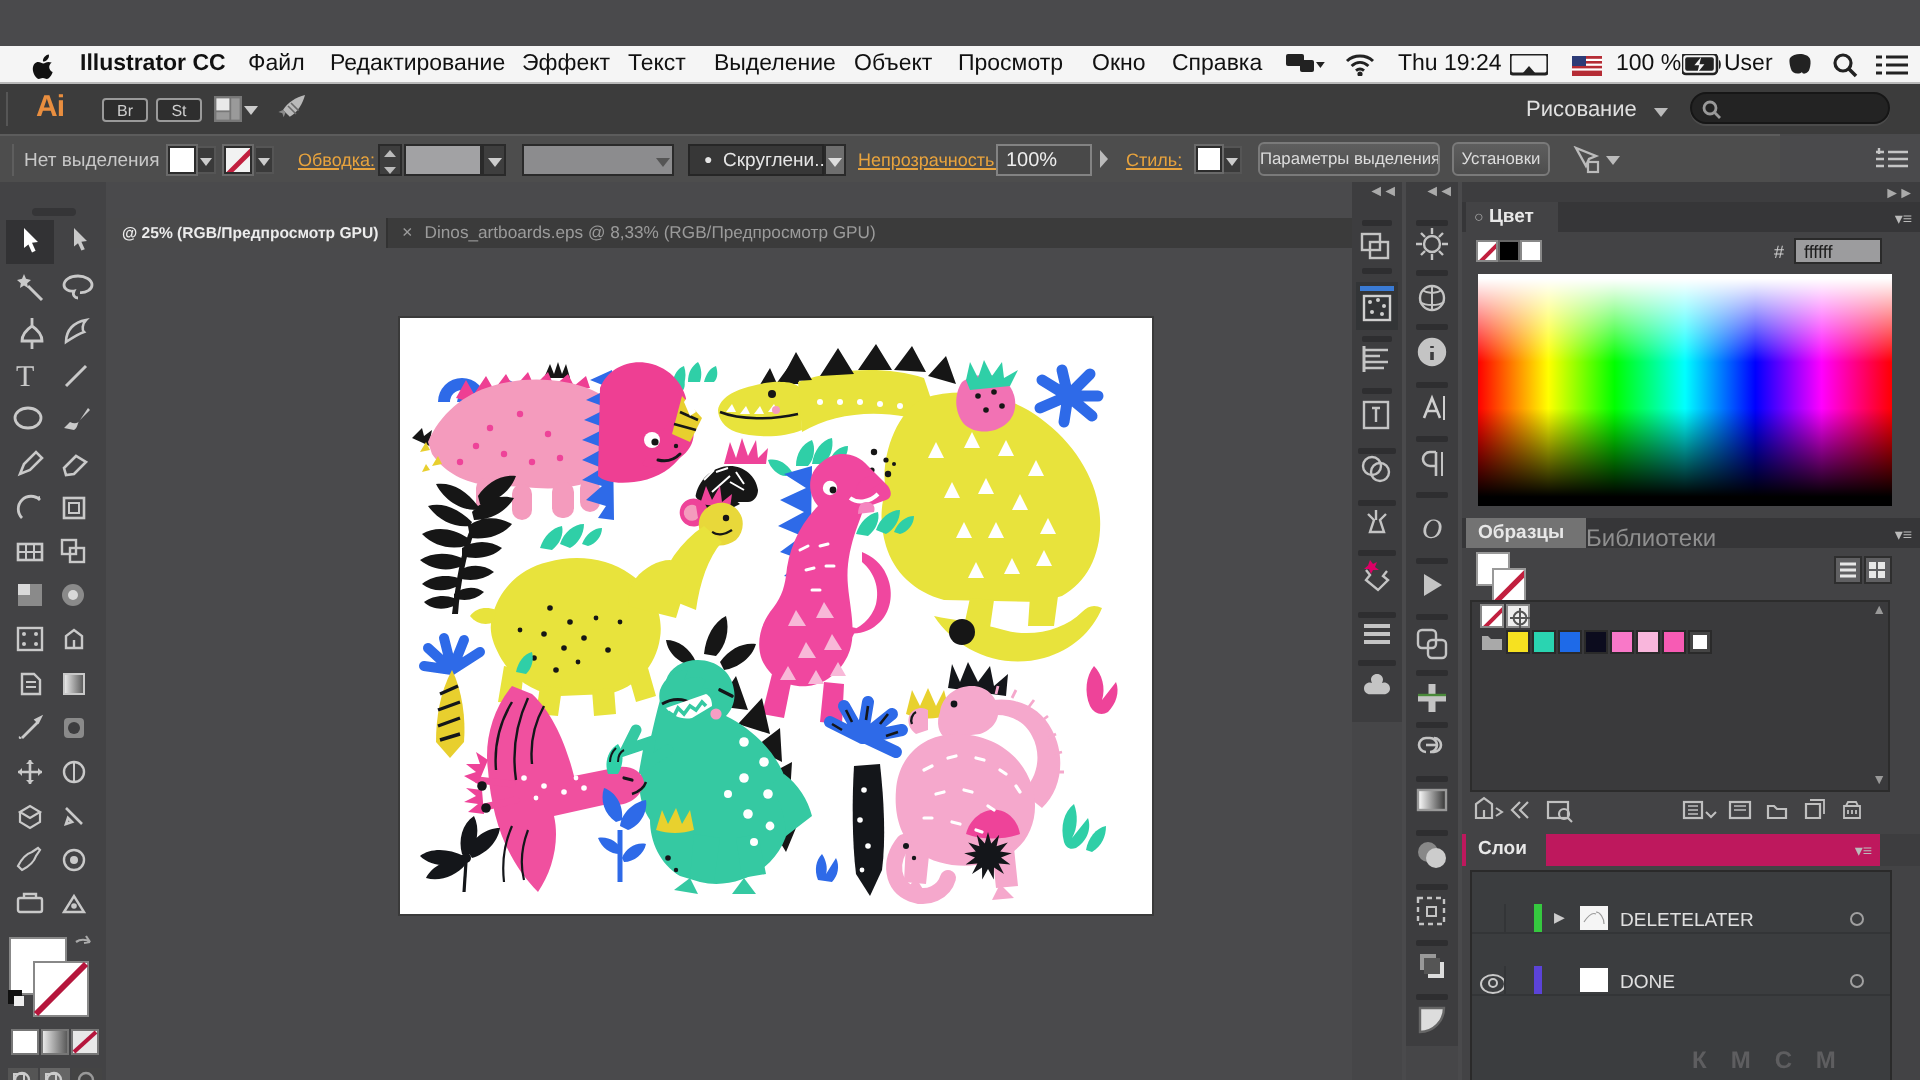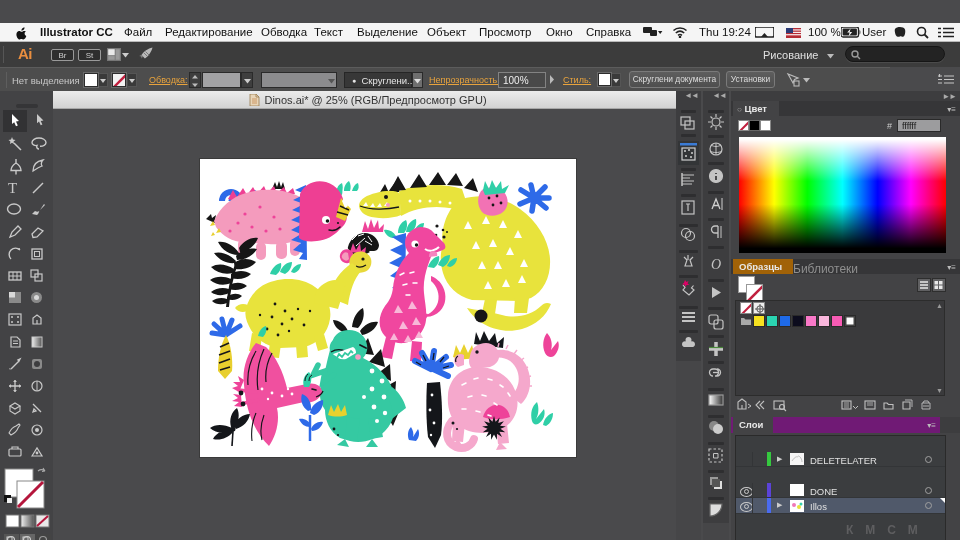--- a/index.html
+++ b/index.html
@@ -49,21 +49,21 @@
 <div id="stage">
   <div id="menubar" class="abs">
     <span class="mi" style="left:16px;top:3px">
         <svg width="12" height="14" viewBox="0 0 12 14">
           <path d="M8.4 1.2c-.8.1-1.7.6-2.2 1.3-.5.6-.9 1.5-.7 2.3.9 0 1.8-.5 2.3-1.2.5-.6.9-1.5.6-2.4zM8.3 5c-1.3 0-2 .8-2.6.8-.7 0-1.5-.8-2.6-.8C1.8 5 .4 6.2.4 8.5c0 2.4 1.8 5 3 5 .7 0 1-.5 2-.5s1.2.5 2 .5c1.3 0 2.7-2.4 2.9-3.5-1-.4-1.7-1.4-1.7-2.5 0-1 .6-1.8 1.3-2.3C9.4 5.3 8.8 5 8.3 5z" fill="#111"></path>
         </svg>
       </span>
     <span class="mi" style="left:40px;font-weight:bold">Illustrator CC</span>
     <span class="mi" style="left:124px">Файл</span>
     <span class="mi" style="left:165px">Редактирование</span>
-    <span class="mi" style="left:261px">Обводка</span>
+    <span class="mi" style="left:261px">Эффект</span>
     <span class="mi" style="left:314px">Текст</span>
     <span class="mi" style="left:357px">Выделение</span>
     <span class="mi" style="left:427px">Объект</span>
     <span class="mi" style="left:479px">Просмотр</span>
     <span class="mi" style="left:546px">Окно</span>
     <span class="mi" style="left:586px">Справка</span>
     <span class="mi" style="left:643px;top:4px">
         <svg width="20" height="12" viewBox="0 0 20 12">
           <rect x="0" y="0" width="9" height="6" rx="1" fill="#222"></rect>
           <rect x="7" y="3" width="7" height="6" rx="1" fill="#222"></rect>
@@ -203,21 +203,21 @@
     <span class="olabel" style="left:429px;top:7px">Непрозрачность:</span>
     <span class="abs" style="left:498px;top:4px;width:48px;height:16px;background:#494949;border:1px solid #838383;color:#eee;padding:0 0 0 4px;font-size:10px;line-height:15px">100%</span>
     <span class="abs" style="left:549px;top:7px;color:#bbb">
         <svg width="6" height="9">
           <path d="M1 0l4 4.5L1 9z" fill="#bbb"></path>
         </svg>
       </span>
     <span class="olabel" style="left:563px;top:7px">Стиль:</span>
     <span class="abs" style="left:598px;top:5px;width:13px;height:13px;background:#fff;border:1px solid #2c2c2c;box-shadow:0 0 0 1px #6a6a6a"></span>
     <span class="carbox" style="left:612px;top:5px"></span>
-    <span class="btn" style="left:629px;width:91px">Скруглени документа</span>
+    <span class="btn" style="left:629px;width:91px">Параметры выделения</span>
     <span class="btn" style="left:726px;width:49px">Установки</span>
     <span class="abs" style="left:785px;top:5px">
         <svg width="15" height="14" viewBox="0 0 15 14">
           <path d="M3 1l5 9 1.5-3.5L13 5z" fill="none" stroke="#bbb" stroke-width="1.2"></path>
           <rect x="9" y="8" width="5" height="5" fill="none" stroke="#bbb" stroke-width="1.1"></rect>
         </svg>
       </span>
     <span class="abs" style="left:803px;top:10px">
         <svg width="7" height="5">
           <path d="M0 0h7L3.5 4.5z" fill="#bbb"></path>
@@ -381,25 +381,24 @@
             <rect x="19" y="3" width="5" height="5" fill="none" stroke="#ccc" stroke-width="1"></rect>
             <circle cx="39" cy="6" r="3.5" fill="none" stroke="#999" stroke-width="1.2"></circle>
           </g>
       <g transform="translate(14,460)">
             <rect x="0" y="2" width="16" height="10" fill="#999"></rect>
             <rect x="4" y="0" width="16" height="10" fill="#c9c9c9" stroke="#555" stroke-width=".8"></rect>
           </g>
     </g>
   </svg>
     </div>
-  <div id="titlebar" class="abs"><span style="display:inline-block;vertical-align:-2px;margin-right:4px"><svg width="11" height="12" viewBox="0 0 11 12">
-          <path d="M1 0h6l3 3v9H1z" fill="#e8d5b8" stroke="#9a7b4f" stroke-width=".8"></path>
-          <path d="M7 0v3h3" fill="none" stroke="#9a7b4f" stroke-width=".8"></path>
-          <path d="M3 5h5M3 7h5M3 9h5" stroke="#c07f3f" stroke-width=".7"></path>
-        </svg></span>Dinos.ai* @ 25% (RGB/Предпросмотр GPU)</div>
+  <div id="tabbar" class="abs">
+    <div class="abs" style="left:0;top:0;width:140px;height:15px;background:#4a4a4b;color:#ececec;font-weight:bold;font-size:7.8px;line-height:15px;padding-left:8px;white-space:nowrap;overflow:hidden">@ 25% (RGB/Предпросмотр GPU)</div>
+    <div class="abs" style="left:141px;top:0;width:489px;height:15px;background:#3b3b3b;color:#9b9b9b;font-size:8.6px;line-height:15px;white-space:nowrap"><span style="margin-left:7px;font-size:9px">×</span><span style="margin-left:6px">Dinos_artboards.eps @ 8,33% (RGB/Предпросмотр GPU)</span></div>
+  </div>
   <div id="canvas" class="abs">
       <div id="artboard" class="abs">
         <svg width="376" height="298" viewBox="0 0 376 298">
 
 <path d="M19 42a12 12 0 0124 0z" fill="#2e6ae8"></path>
           <path d="M25 42a6 6 0 0112 0z" fill="#fff"></path>
           <path d="M28.5 42a3.5 3.5 0 017 0z" fill="#2e6ae8"></path>
 <path d="M48 38a5.5 7 0 0111 0l-1 3h-9z" fill="#2e6ae8"></path>
 <path d="M39 54a6.5 6.5 0 0113 0z" fill="#2e6ae8"></path>
           <path d="M42.5 54a3 3 0 016 0z" fill="#fff"></path>
@@ -809,21 +808,21 @@
       <span class="abs" style="left:18px;top:4px;width:11px;height:11px;background:#000;border:1px solid #666"></span>
       <span class="abs" style="left:29px;top:4px;width:11px;height:11px;background:#fff;border:1px solid #888"></span>
       <span class="abs" style="left:156px;top:5px;color:#ccc;font-size:9px">#</span>
       <span class="abs" style="left:166px;top:3px;width:44px;height:13px;background:#9c9c9e;border:1px solid #2a2a2a;color:#1c1c1c;font-size:9px;line-height:13px;padding-left:4px">ffffff</span>
       <div class="abs" style="left:8px;top:21px;width:207px;height:116px;background:linear-gradient(to right,#f00,#ff0 17%,#0f0 33%,#0ff 50%,#00f 67%,#f0f 83%,#f00)">
         <div class="abs" style="left:0;top:0;width:207px;height:116px;background:linear-gradient(to bottom,rgba(255,255,255,1) 2%,rgba(255,255,255,0) 38%,rgba(0,0,0,0) 58%,rgba(0,0,0,1) 96%)"></div>
       </div>
     </div>
 
     <div class="abs" style="left:0;top:168px;width:229px;height:15px;background:#363638">
-      <div class="abs" style="left:2px;top:0;width:60px;height:15px;background:#a16207;color:#e8e8e8;font-size:9.5px;font-weight:bold;line-height:15px;padding-left:6px">Образцы</div>
+      <div class="abs" style="left:2px;top:0;width:60px;height:15px;background:#737373;color:#e8e8e8;font-size:9.5px;font-weight:bold;line-height:15px;padding-left:6px">Образцы</div>
       <span class="abs" style="left:62px;top:3px;color:#8f8f8f;font-size:12px">Библиотеки</span>
       <span style="position:absolute;right:4px;top:4px;color:#bbb;font-size:8px">▾≡</span>
     </div>
     <div class="abs" style="left:0;top:183px;width:229px;height:143px;background:#434345">
       <span class="abs" style="left:7px;top:2px;width:17px;height:17px;background:#fff;border:1px solid #999"></span>
       <span class="abs" style="left:15px;top:10px;width:17px;height:17px;background:#fff;border:1px solid #999;overflow:hidden">
           <svg width="17" height="17">
             <path d="M-1 18L18 -1" stroke="#c11f3e" stroke-width="2.6"></path>
           </svg>
         </span>
@@ -892,21 +891,21 @@
                 <path d="M170 2h7v7" stroke-width=".9"></path>
               </g>
           <g>
                 <path d="M187 5h8v6h-8zM188 5l1-2h4l1 2M189 7v2M191 7v2M193 7v2" stroke-width=".9"></path>
               </g>
         </g>
           </svg>
       </div>
     </div>
 
-    <div class="abs" style="left:0;top:326px;width:209px;height:16px;background:#701a75">
+    <div class="abs" style="left:0;top:326px;width:209px;height:16px;background:#be185d">
       <div class="abs" style="left:2px;top:0;width:40px;height:16px;background:#434345;color:#e8e8e8;font-size:9.5px;font-weight:bold;line-height:16px;padding-left:6px">Слои</div>
       <span style="position:absolute;right:4px;top:4px;color:#bbb;font-size:8px">▾≡</span>
     </div>
     <div class="abs" style="left:0;top:342px;width:229px;height:130px;background:#434345">
       <div class="abs" style="left:4px;top:2px;width:211px;height:124px;background:#3b3d3f;border:1px solid #2a2a2a">
         <div class="lrow" style="top:15.5px">
             <span class="lbar" style="background:#35c93f"></span>
             <span class="ltri">▶</span>
             <span class="lthumb" style="background:#f5f5f5">
               <svg width="14" height="12">
@@ -918,36 +917,20 @@
             <span class="lname">DELETELATER</span>
             <span class="lcirc"></span>
           </div>
         <div class="lrow" style="top:46.5px">
             <span class="leye"></span>
             <span class="lbar" style="background:#5b43d8"></span>
             <span class="lthumb"></span>
             <span class="lname">DONE</span>
             <span class="lcirc"></span>
           </div>
-        <div class="lrow" style="top:62px;background:#50596a;height:16px">
-            <span class="leye"></span>
-            <span class="lbar" style="background:#4a6bf0"></span>
-            <span class="ltri">▶</span>
-            <span class="lthumb">
-              <svg width="14" height="12">
-                <rect width="14" height="12" fill="#fff"></rect>
-                <circle cx="4" cy="5" r="2" fill="#f078b8"></circle>
-                <circle cx="9" cy="7" r="2" fill="#e8e13a"></circle>
-                <circle cx="11" cy="4" r="1.5" fill="#35cfae"></circle>
-              </svg>
-            </span>
-            <span class="lname">Illos</span>
-            <span class="lcirc"></span>
-            <span class="abs" style="right:0;top:0;width:0;height:0;border-left:5px solid transparent;border-top:5px solid #fff"></span>
-          </div>
         <div class="abs" style="left:110px;top:87px;color:#5e5e60;font-weight:bold;font-size:11.5px;letter-spacing:12px;white-space:nowrap;font-size:12px">КМСМ</div>
       </div>
     </div>
     <div class="abs" style="left:0;top:468px;width:229px;height:4px;background:#3d3d3f">
         <span class="abs" style="left:110px;top:1px;width:10px;height:3px;background:#8a8a8a"></span>
         <span class="abs" style="left:128px;top:1px;width:10px;height:3px;background:#8a8a8a"></span>
         <span class="abs" style="left:146px;top:1px;width:10px;height:3px;background:#8a8a8a"></span>
         <span class="abs" style="left:170px;top:1px;width:10px;height:3px;background:#8a8a8a"></span>
         <span class="abs" style="left:190px;top:1px;width:10px;height:3px;background:#8a8a8a"></span>
       </div>

